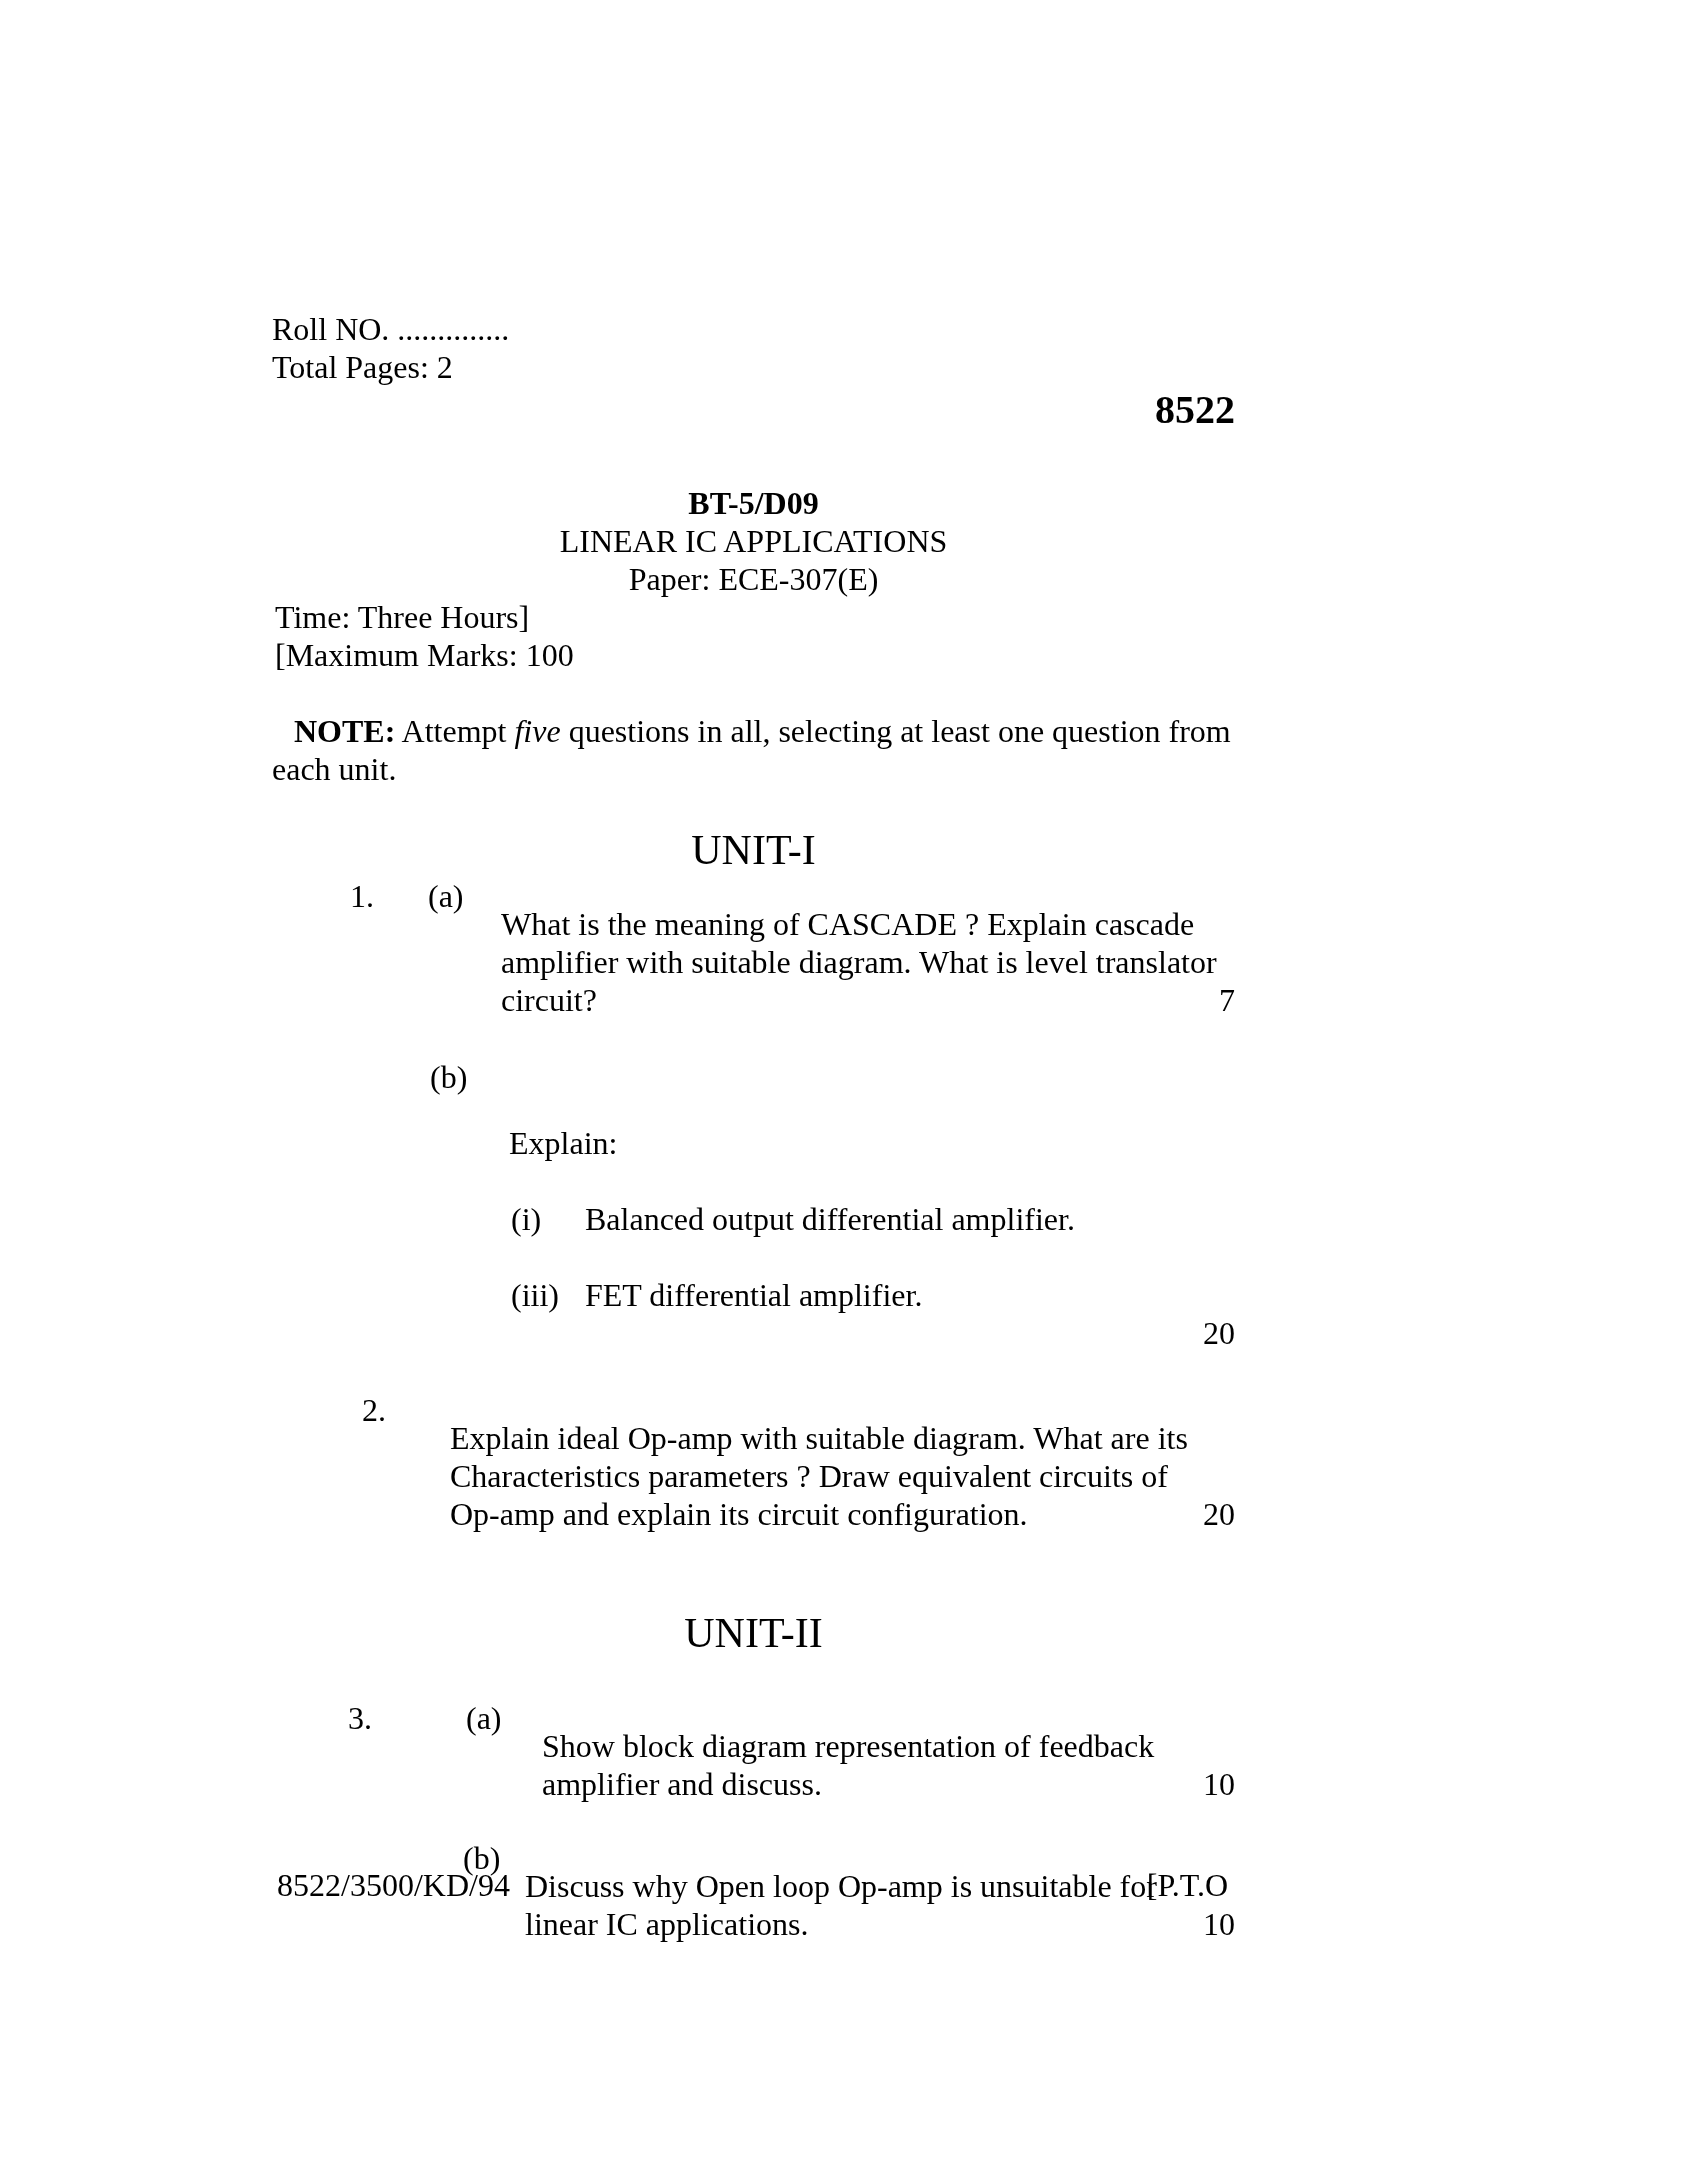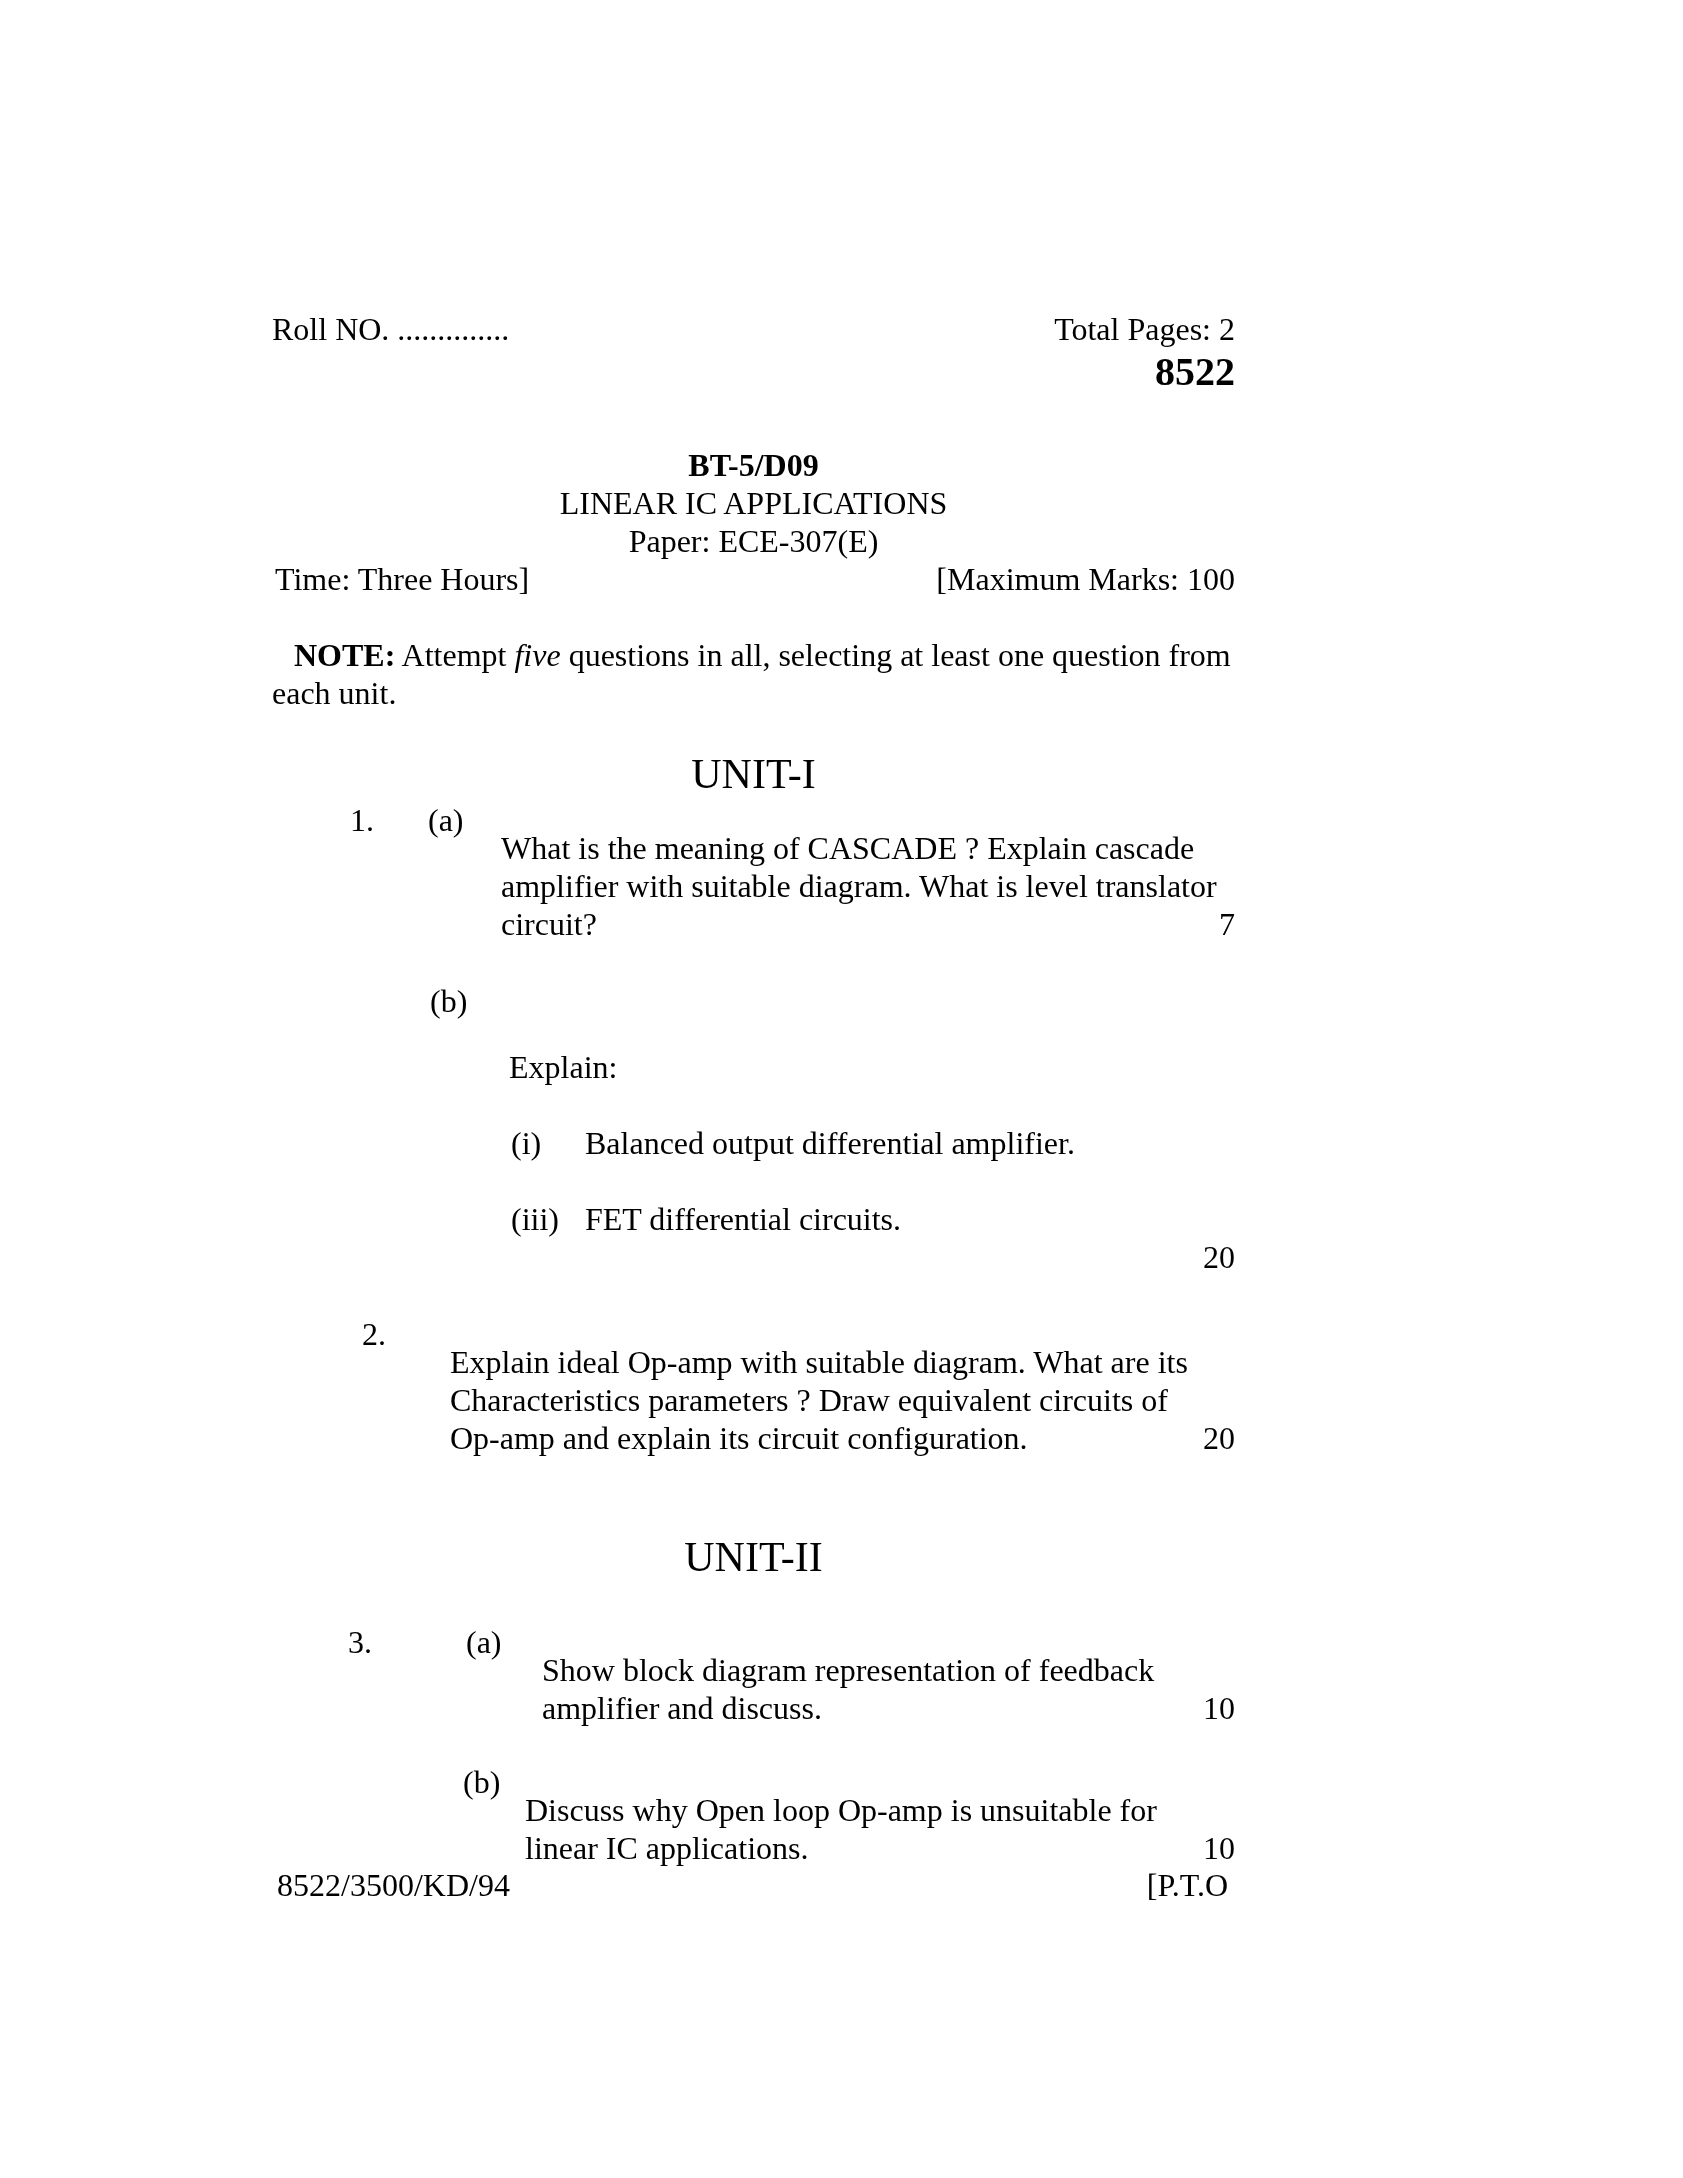--- a/index.html
+++ b/index.html
@@ -7,21 +7,21 @@
     position:relative;
     width:1683px;height:2178px;
     background:#ffffff;
     overflow:hidden;
     font-family:"Liberation Serif","DejaVu Serif",serif;
     color:#000;
     font-size:32px;
     line-height:38px;
   }
   .content{position:absolute;left:272px;top:310px;width:963px;}
-  .row{display:flex;justify-content:space-between;}
+  .row{display:flex;justify-content:space-between;flex-direction:column;}
   .paper-number{text-align:right;font-weight:bold;font-size:40px;line-height:48px;}
   .exam-code{margin-top:50px;text-align:center;font-weight:bold;}
   .subject{text-align:center;}
   .paper-line{text-align:center;}
   .time-row{padding-left:3px;}
   .note{margin-top:38px;text-indent:22px;}
   .note .note-label{font-weight:bold;}
   .note .it{font-style:italic;}
   .unit-heading{text-align:center;font-weight:normal;font-size:42px;line-height:46px;}
   .u1{margin-top:39px;}
@@ -96,21 +96,21 @@
     <div class="q q1b">
       <span class="qpart">(b)</span>
       <div class="qtext">
         <div>Explain:</div>
         <div class="sub">
           <span class="roman">(i)</span>
           <span class="subtext">Balanced output differential amplifier.</span>
         </div>
         <div class="sub">
           <span class="roman">(iii)</span>
-          <span class="subtext">FET differential circuits.</span>
+          <span class="subtext">FET differential amplifier.</span>
         </div>
       </div>
       <span class="marks">20</span>
     </div>
 
     <div class="q q2">
       <span class="qnum">2.</span>
       <span class="qtext">Explain ideal Op-amp with suitable diagram. What are its
 Characteristics parameters ? Draw equivalent circuits of
 Op-amp and explain its circuit configuration.</span>

